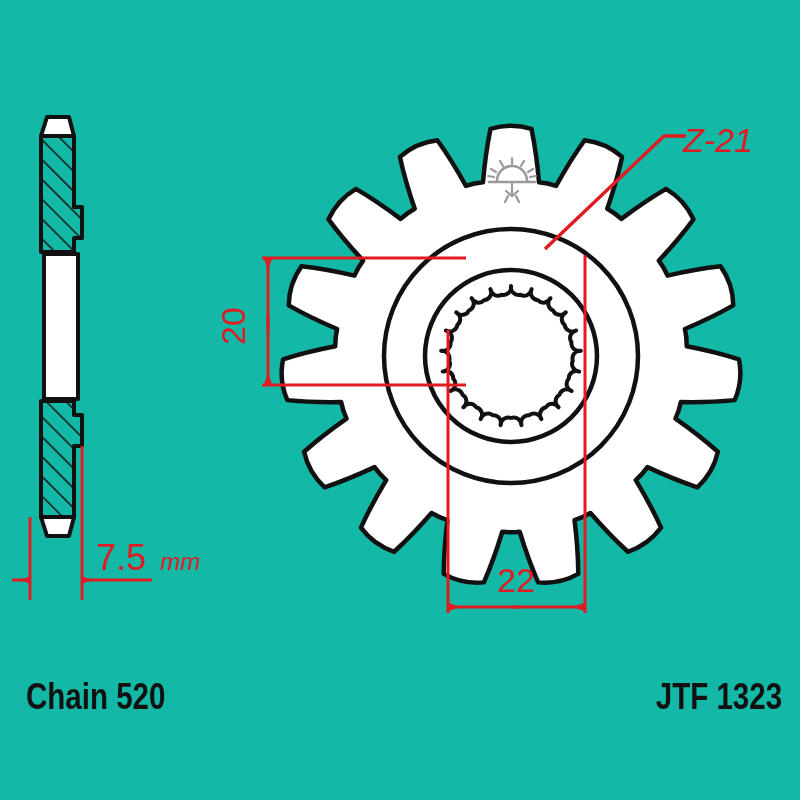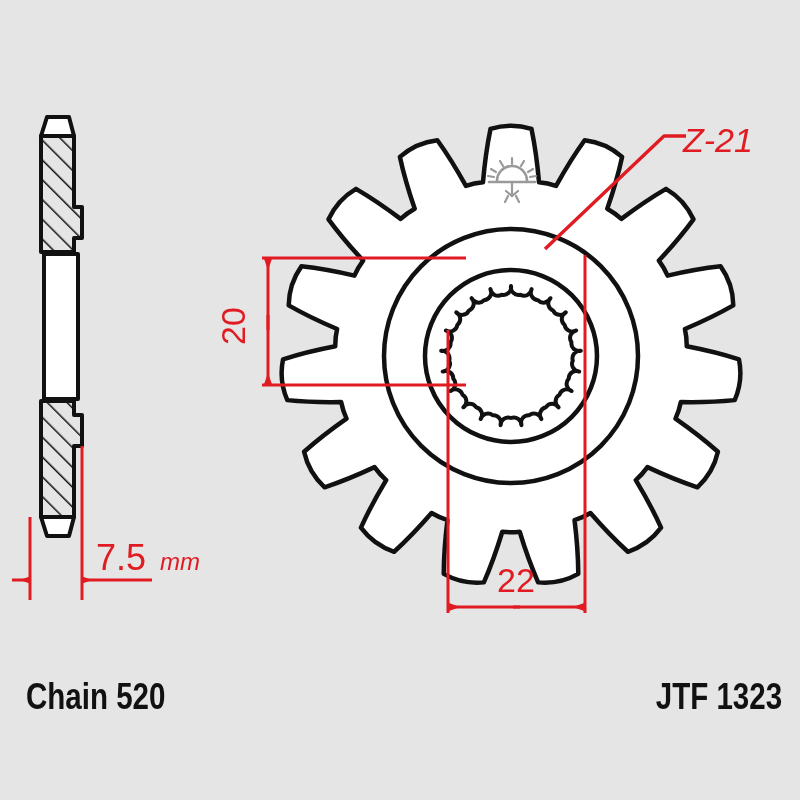--- a/index.html
+++ b/index.html
@@ -8,21 +8,21 @@
     padding: 0;
     background: #ffffff;
   }
   body {
     font-family: "Liberation Sans", sans-serif;
   }
   #page {
     position: relative;
     width: 800px;
     height: 800px;
-    background: #e5e5e5;
+    background: #14b8a6;
     overflow: hidden;
   }
   #drawing-svg {
     position: absolute;
     top: 0;
     left: 0;
     width: 800px;
     height: 800px;
     display: block;
   }

